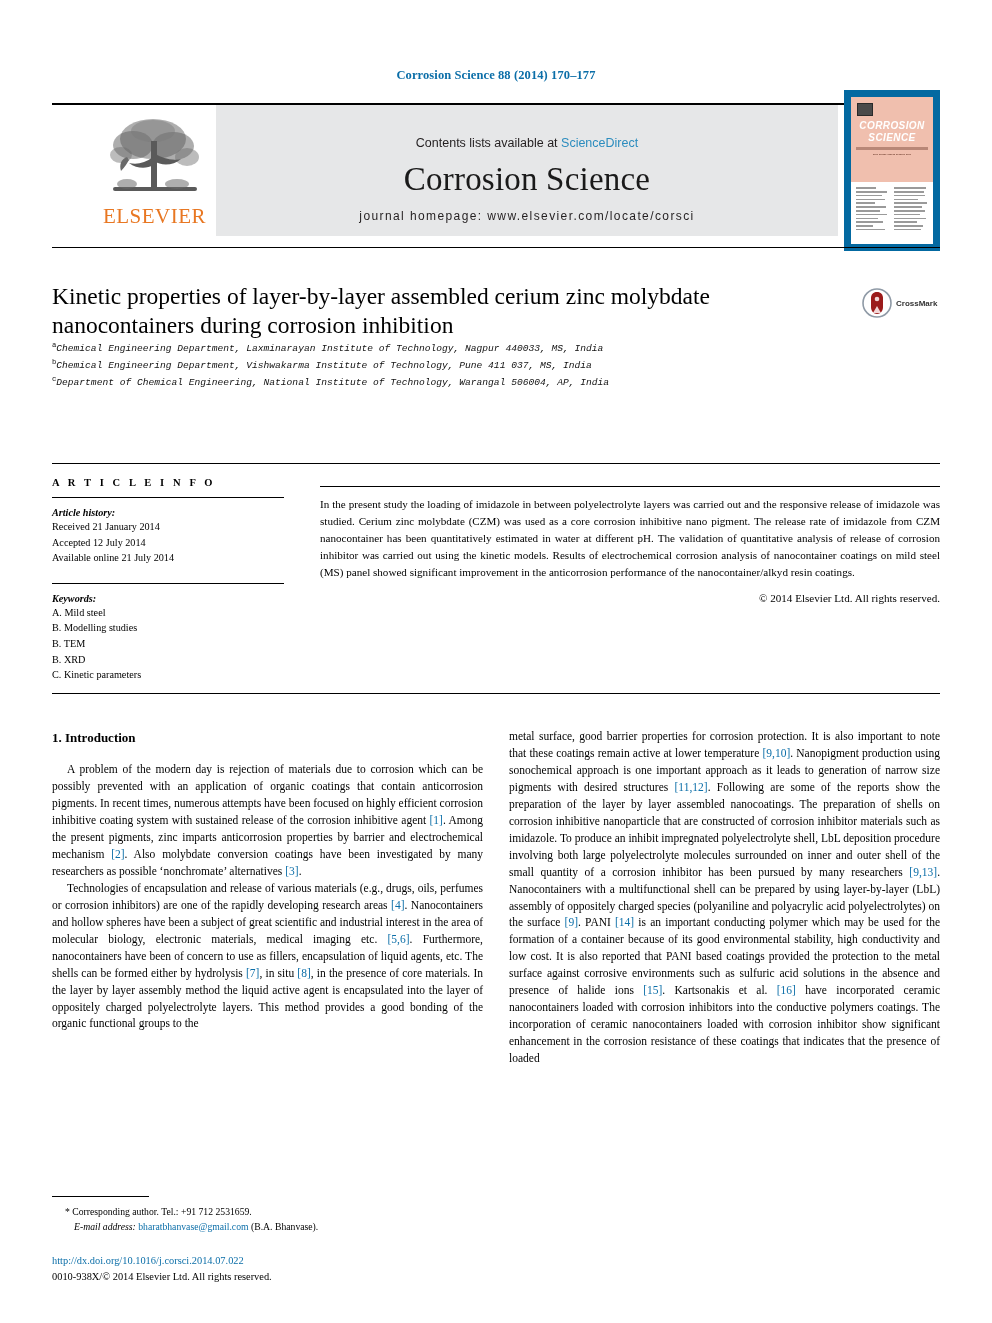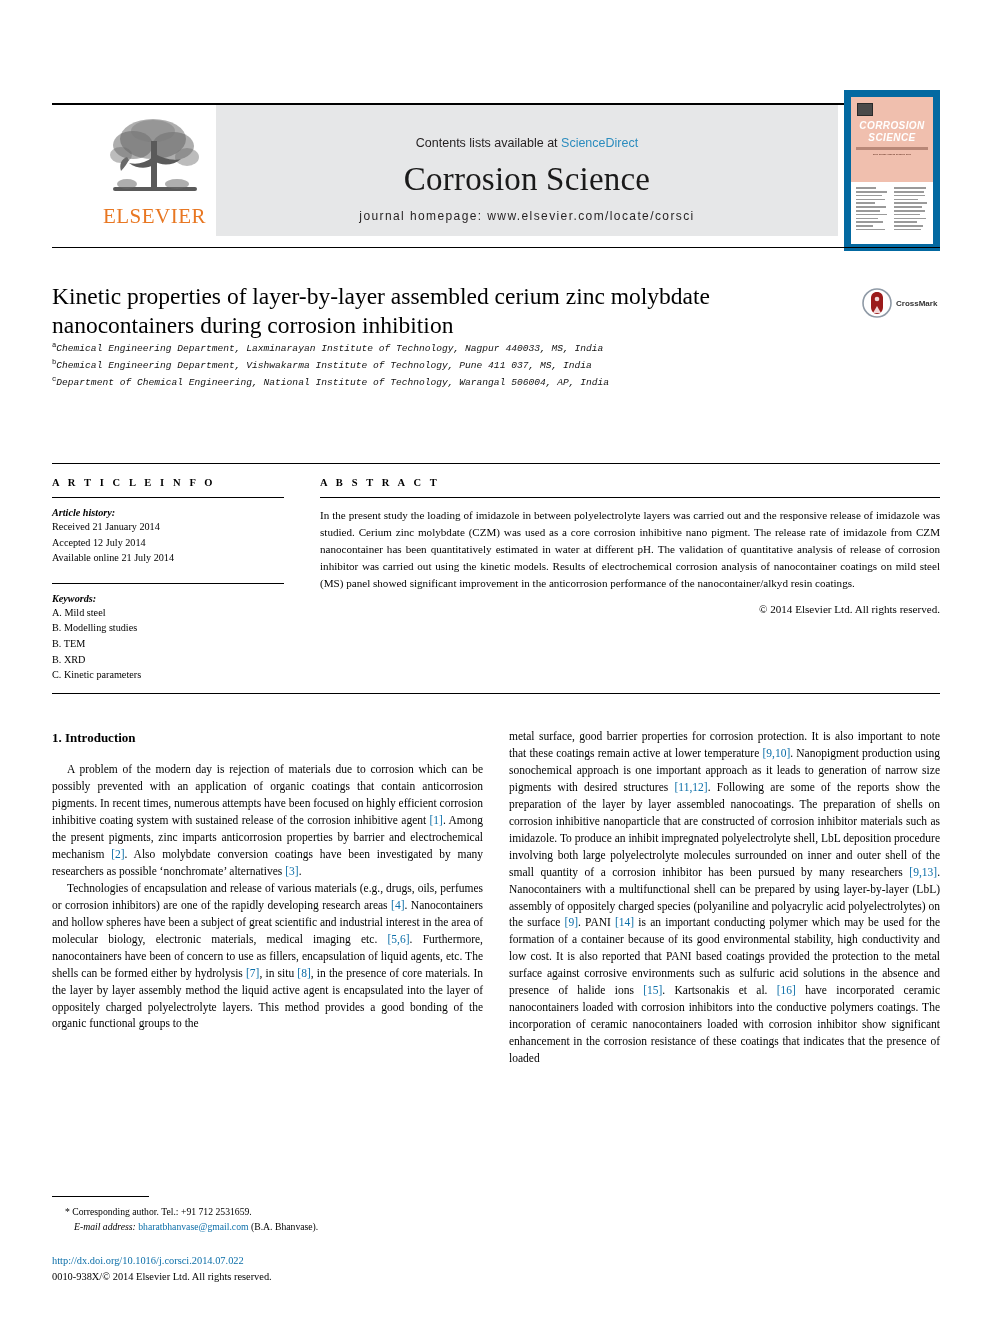--- a/index.html
+++ b/index.html
@@ -262,20 +262,21 @@
     font-family: "Liberation Serif", serif;
     font-size: 10.4px; line-height: 1.55;
   }
   .doi-link { color: #0b6ea8; }
 </style>
 </head>
 <body>
 
 <div class="page">
 
+  <div class="running-head">Corrosion Science 88 (2014) 170–177</div>
 
   <div class="masthead">
 
     <div class="elsevier-box">
       <svg class="tree-svg" width="96" height="92" viewBox="0 0 96 92">
         <g fill="#4a4a4a">
           <ellipse cx="46" cy="26" rx="33" ry="20" fill="#6b6b6b" opacity="0.55"></ellipse>
           <ellipse cx="26" cy="32" rx="20" ry="14" fill="#5c5c5c" opacity="0.5"></ellipse>
           <ellipse cx="66" cy="33" rx="21" ry="14" fill="#5c5c5c" opacity="0.5"></ellipse>
           <ellipse cx="46" cy="18" rx="22" ry="11" fill="#7a7a7a" opacity="0.45"></ellipse>
@@ -382,21 +383,20 @@
       <div class="info-sub">Keywords:</div>
       <div class="info-line">A. Mild steel</div>
       <div class="info-line">B. Modelling studies</div>
       <div class="info-line">B. TEM</div>
       <div class="info-line">B. XRD</div>
       <div class="info-line">C. Kinetic parameters</div>
     </div>
   </div>
 
   <div class="abs-col">
-    <div class="sec-head">A B S T R A C T</div>
     <div class="hr-thin"></div>
     <div class="abstract-text">In the present study the loading of imidazole in between polyelectrolyte layers was carried out and the responsive release of imidazole was studied. Cerium zinc molybdate (CZM) was used as a core corrosion inhibitive nano pigment. The release rate of imidazole from CZM nanocontainer has been quantitatively estimated in water at different pH. The validation of quantitative analysis of release of corrosion inhibitor was carried out using the kinetic models. Results of electrochemical corrosion analysis of nanocontainer coatings on mild steel (MS) panel showed significant improvement in the anticorrosion performance of the nanocontainer/alkyd resin coatings.</div>
     <div class="copyright">© 2014 Elsevier Ltd. All rights reserved.</div>
   </div>
 
   <div class="infoabs-rule-bottom"></div>
 
   <div class="body-col body-left">
     <h2>1. Introduction</h2>
     <p><span>A problem of the modern day is rejection of materials due to corrosion which can be possibly prevented with an application of organic coatings that contain anticorrosion pigments. In recent times, numerous attempts have been focused on highly efficient corrosion inhibitive coating system with sustained release of the corrosion inhibitive agent <span class="ref" style="color:#0b6ea8">[1]</span>. Among the present pigments, zinc imparts anticorrosion properties by barrier and electrochemical mechanism <span class="ref" style="color:#0b6ea8">[2]</span>. Also molybdate conversion coatings have been investigated by many researchers as possible ‘nonchromate’ alternatives <span class="ref" style="color:#0b6ea8">[3]</span>.</span></p>

